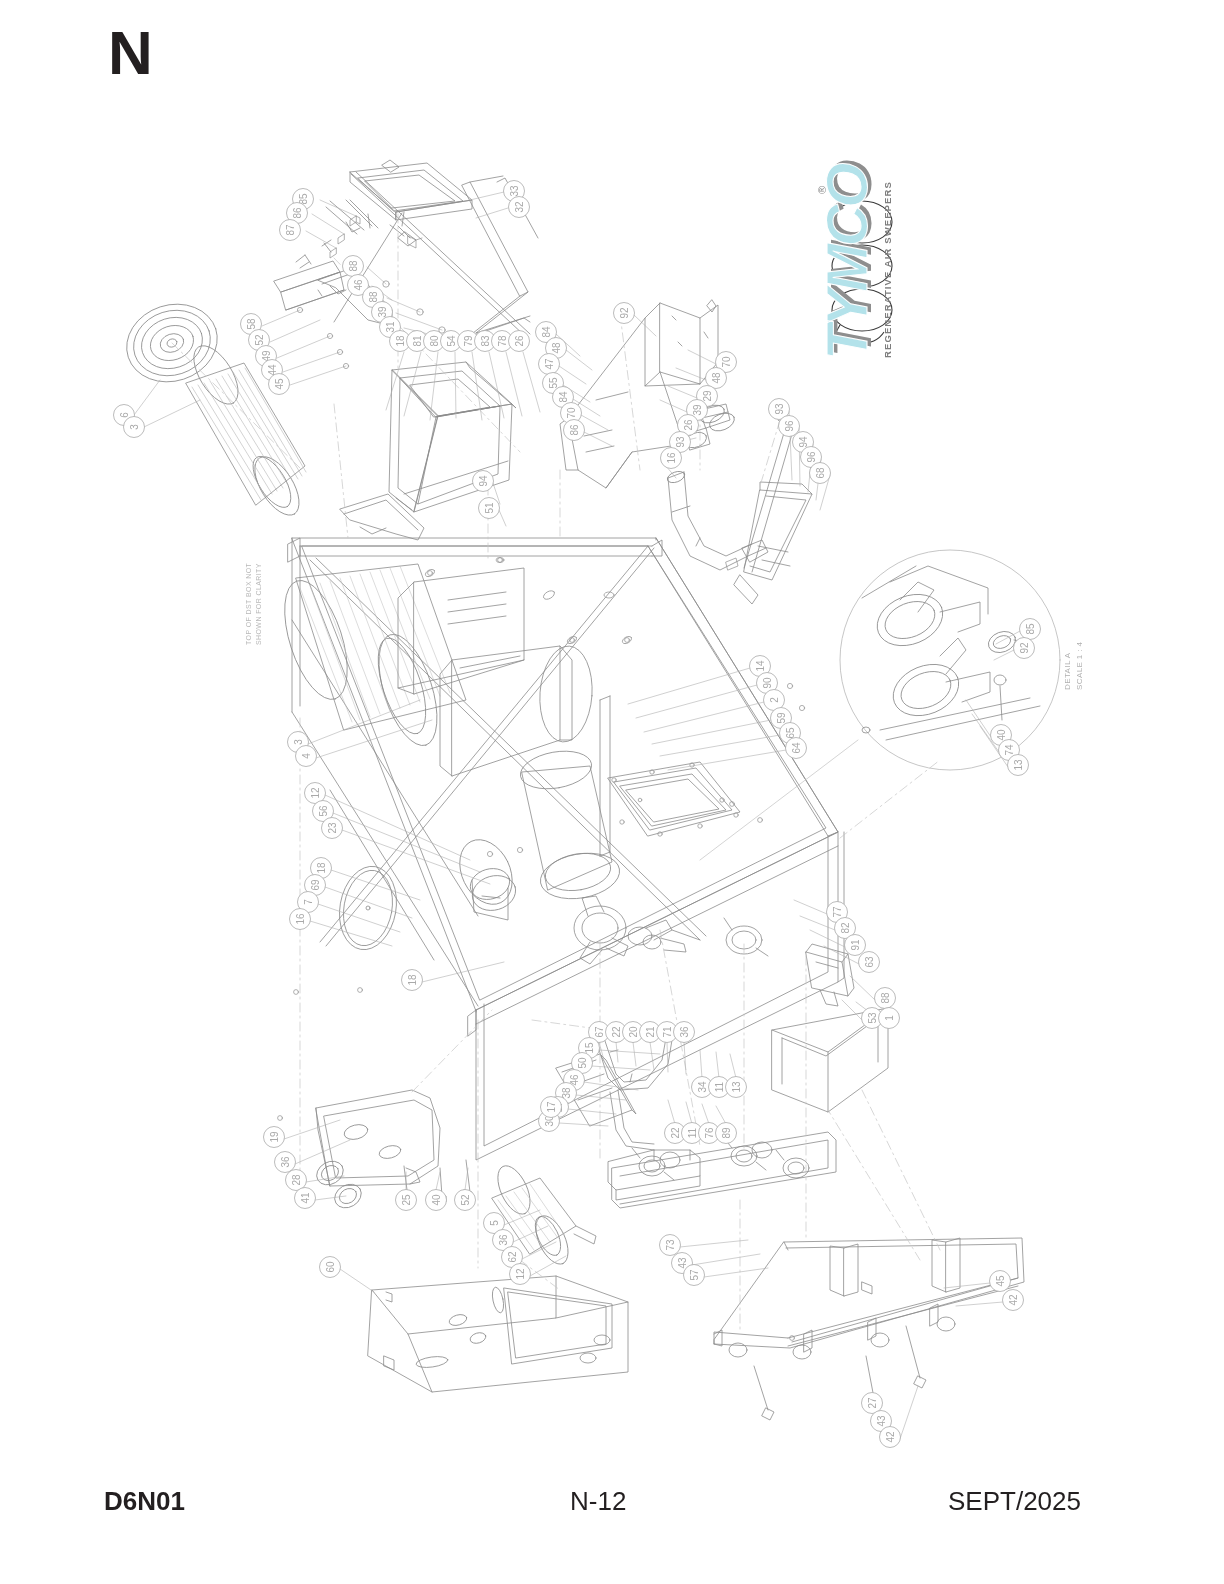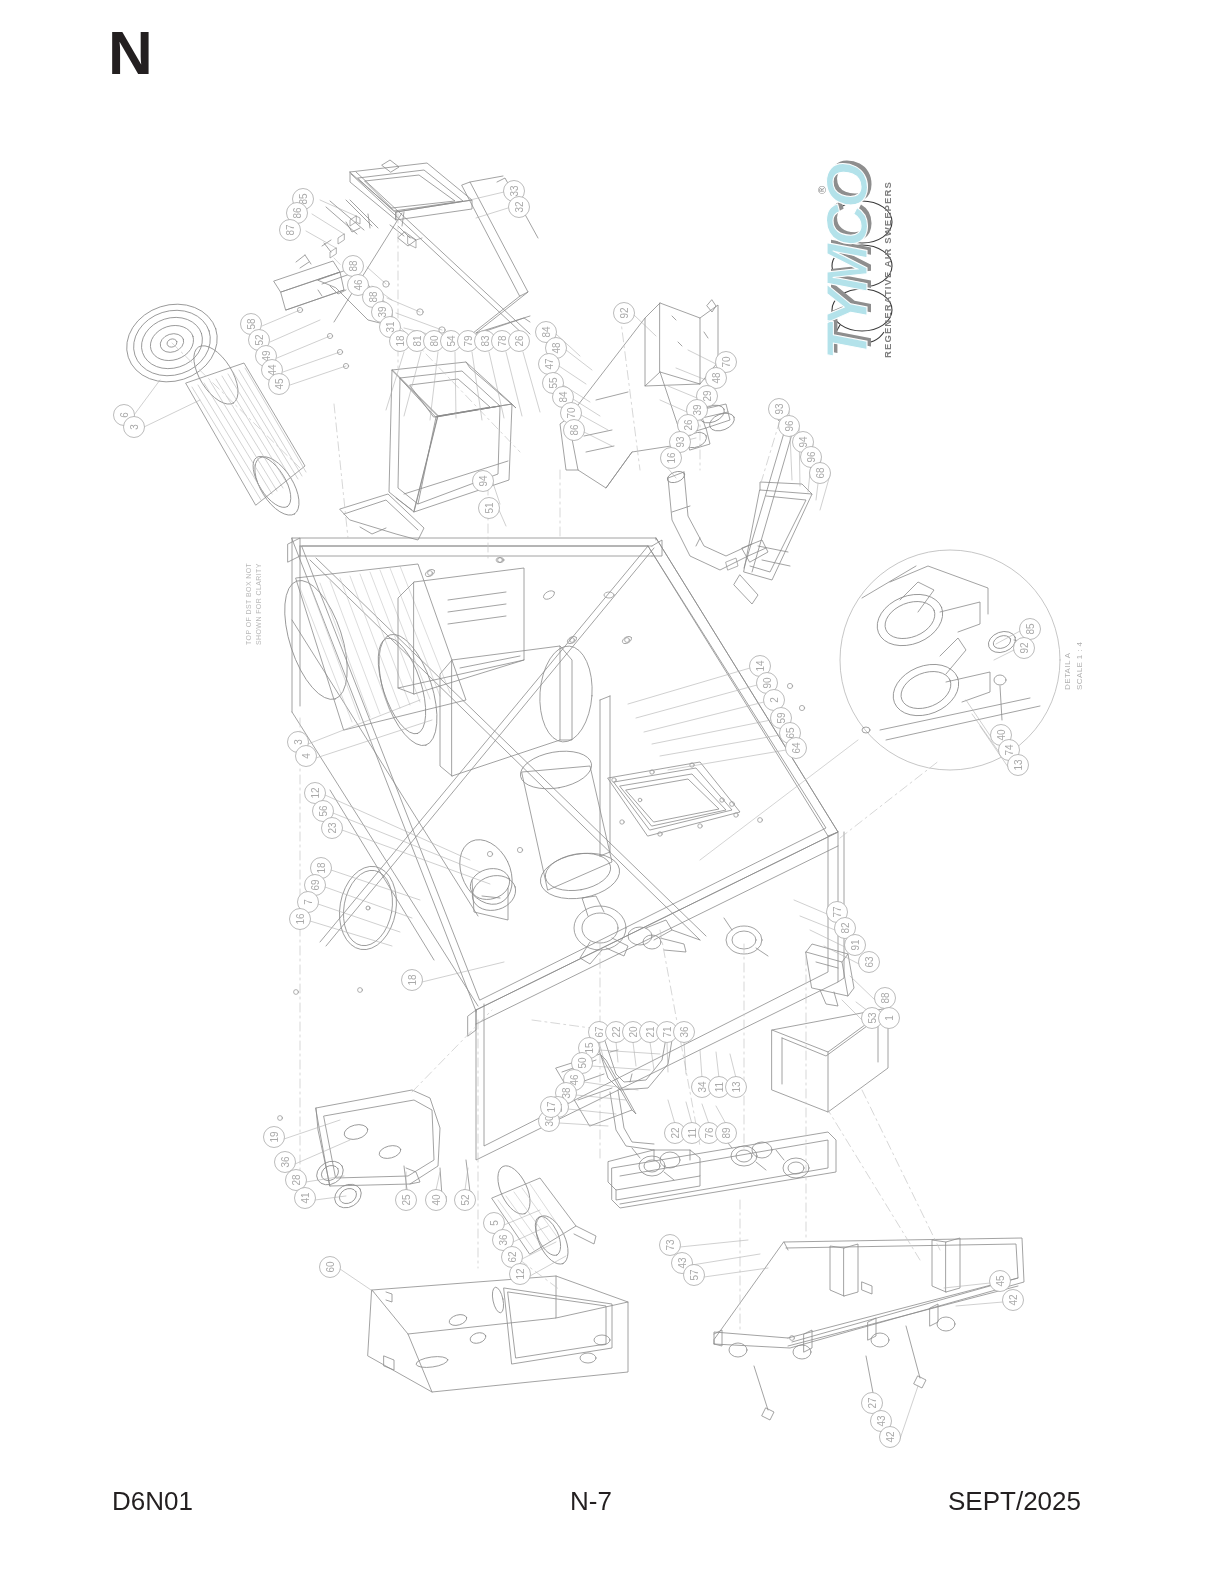--- a/index.html
+++ b/index.html
@@ -11,21 +11,21 @@
   #section-letter{
     position:absolute;left:108px;top:22px;
     font-size:62px;font-weight:bold;line-height:1;letter-spacing:-1px;
     color:#231f20;font-family:"Liberation Sans",sans-serif;
   }
 
   
   #footer{position:absolute;left:0;top:1486px;width:1224px;height:40px;}
   #footer span{position:absolute;font-size:26px;color:#231f20;
                font-family:"Liberation Sans",sans-serif;white-space:nowrap;}
-  #footer-left{left:112px;top:0;}
+  #footer-left{left:104px;top:0;font-weight:bold;}
   #footer-center{left:570px;top:0;}
   #footer-right{left:948px;top:0;}
 
   
   #drawing{position:absolute;left:0;top:0;width:1224px;height:1460px;}
   #drawing svg{position:absolute;left:0;top:0;}
 
   
   #title-block{position:absolute;left:816px;top:140px;width:210px;height:240px;}
 
@@ -1195,15 +1195,15 @@
 
 </div>
 
 <div class="note" id="note-topbox">TOP OF DST BOX NOT
 SHOWN FOR CLARITY</div>
 <div class="note" id="note-detail">DETAIL A
 SCALE 1 : 4</div>
 
 <div id="footer">
   <span id="footer-left">D6N01</span>
-  <span id="footer-center">N-7</span>
+  <span id="footer-center">N-12</span>
   <span id="footer-right">SEPT/2025</span>
 </div>
 
 </body></html>

